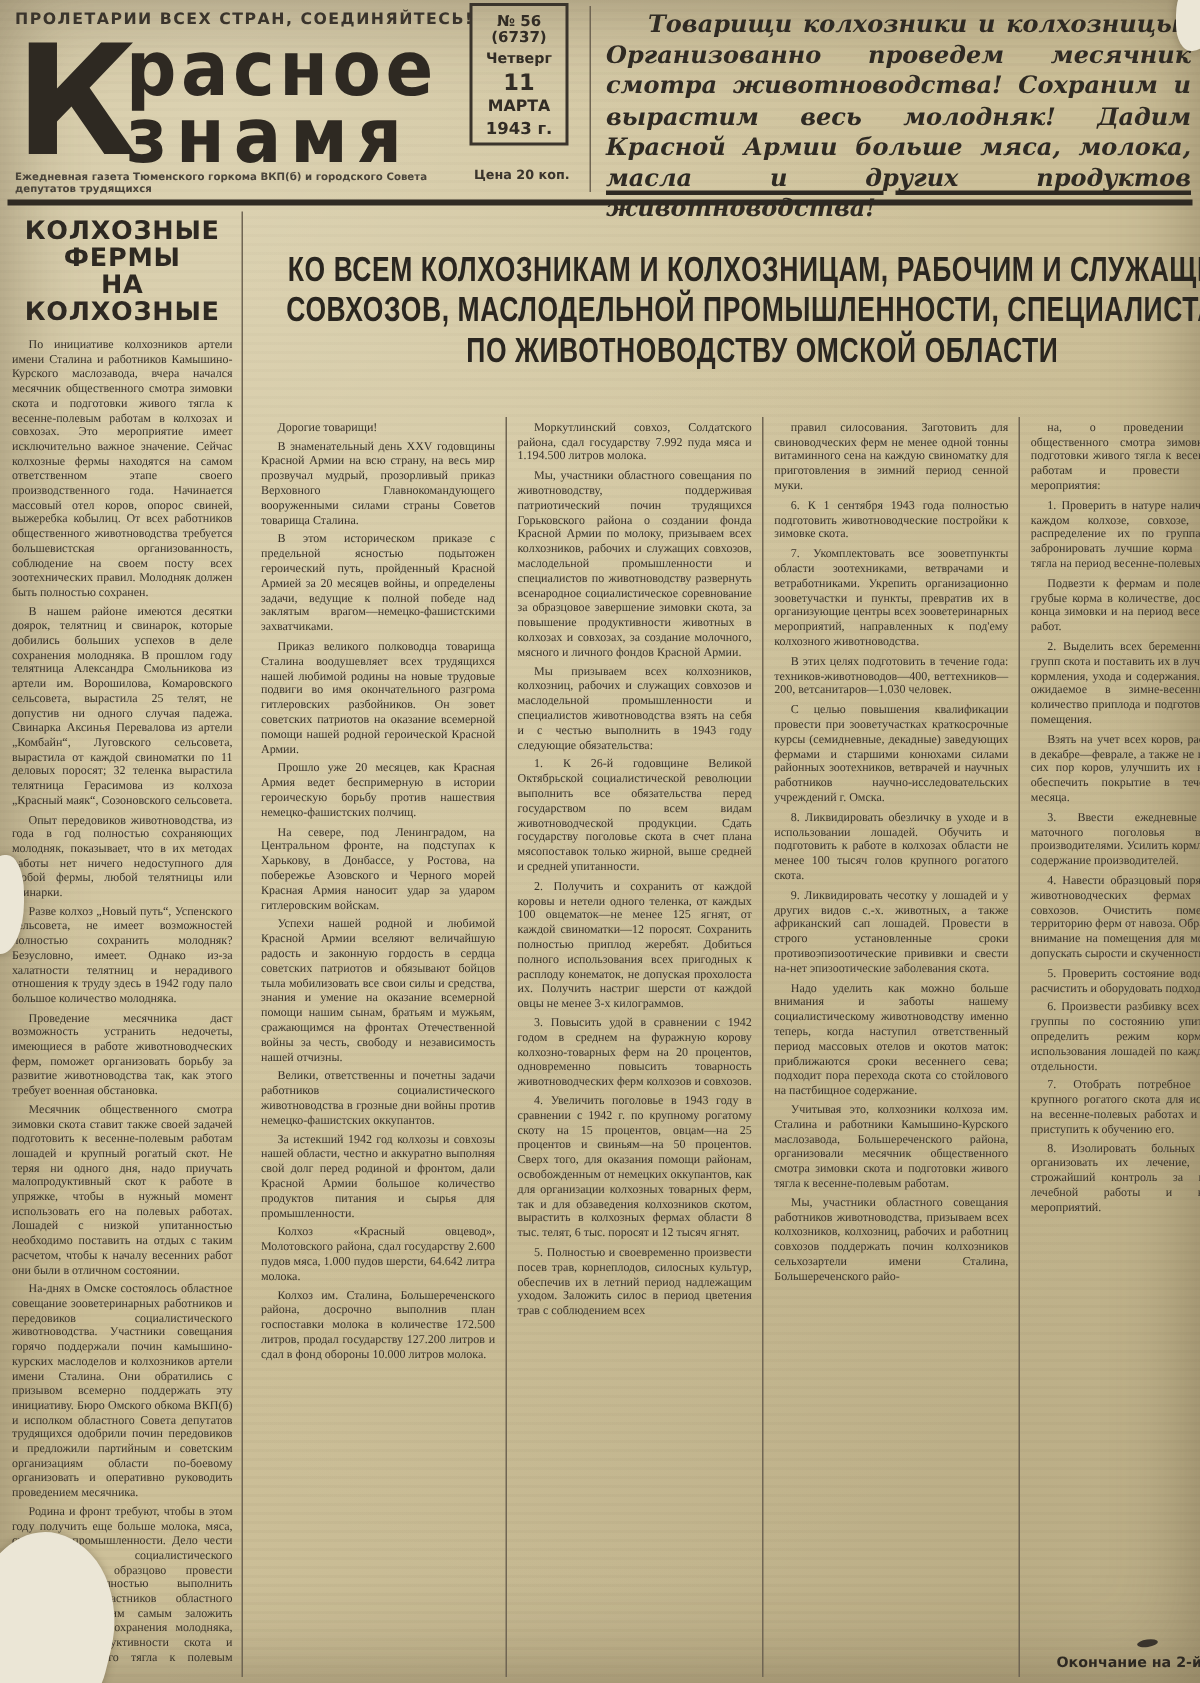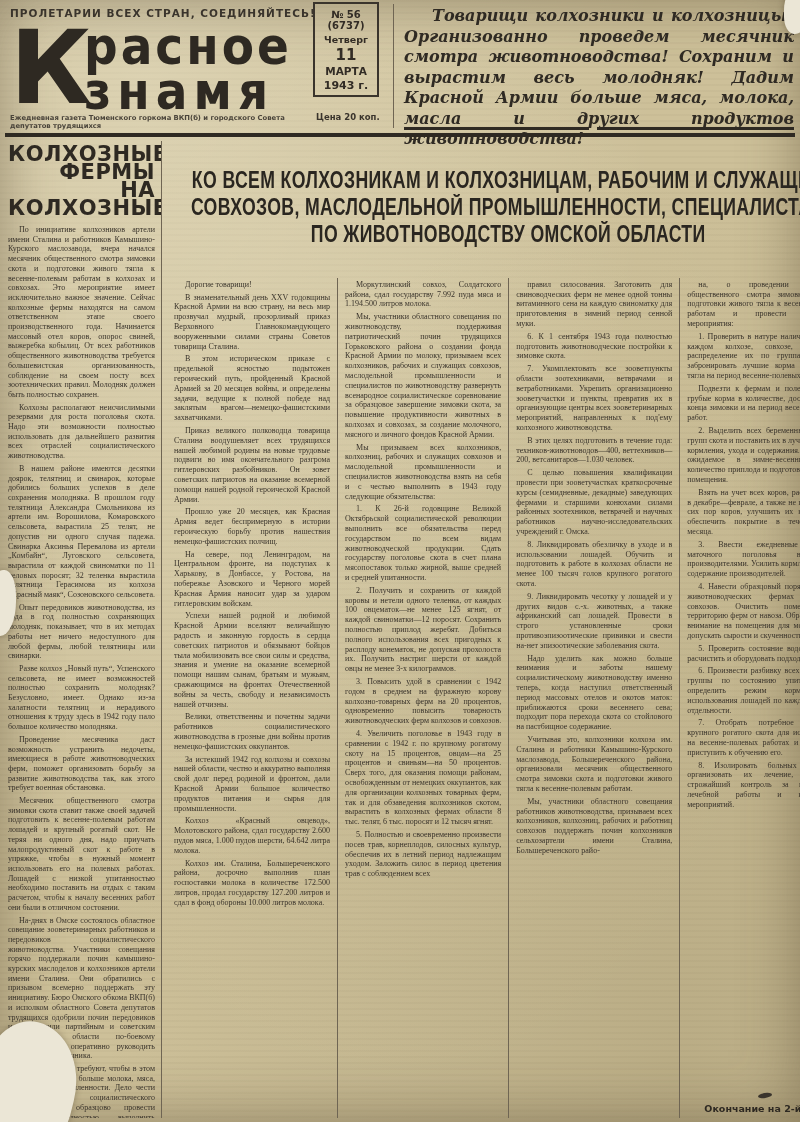--- a/index.html
+++ b/index.html
@@ -41,22 +41,22 @@
   .right-slogan { position:absolute; left:404px; top:6px; width:390px; margin:0;
     font-family:"DejaVu Serif",serif; font-style:italic; font-weight:bold;
     font-size:16px; line-height:20.5px; text-align:justify; text-indent:28px; color:#2f2a23; }
   .slogan-rule-a { position:absolute; left:404px; top:127px; width:185px; height:3px; background:#2e2922; }
   .slogan-rule-b { position:absolute; left:597px; top:127px; width:197px; height:3px; background:#2e2922; }
   .mast-rule { position:absolute; left:5px; top:133px; width:790px; height:4px; background:#2e2922; }
   
   .content { position:absolute; left:5px; top:141px; width:790px; height:977px; display:flex; }
   .left-article { width:157px; flex:none; border-right:1px solid #6f6553; padding:2px 6px 0 3px;
     box-sizing:border-box; overflow:hidden; }
-  .la-title { text-align:right; font-family:"DejaVu Sans",sans-serif; font-weight:bold;
-    font-size:21px; line-height:18px; letter-spacing:0.5px; color:#2e2922; margin:2px 0 8px; }
+  .la-title { text-align:center; font-family:"DejaVu Sans",sans-serif; font-weight:bold;
+    font-size:17px; line-height:18px; letter-spacing:0.5px; color:#2e2922; margin:2px 0 8px; }
   .main-article { flex:1; padding-left:5px; box-sizing:border-box; display:flex; flex-direction:column; }
   .headline { padding:5px 0 8px; display:flex; flex-direction:column; align-items:center;
     font-family:"Liberation Sans",sans-serif; font-weight:bold; color:#2a2620; }
   .hl-line { white-space:nowrap; font-size:19px; line-height:27px; letter-spacing:0.4px;
     transform:scale(0.93,1.22); transform-origin:center; }
   .cols { display:flex; flex:1; overflow:hidden; }
   .col { flex:1; padding:2px 7px 0; overflow:hidden; box-sizing:border-box; position:relative; }
   .col + .col { border-left:1px solid #6f6553; }
   .para { margin:0 0 3px; text-indent:11px; text-align:justify; font-size:8px; line-height:9.8px;
     color:#38322a; }
@@ -105,21 +105,20 @@
 
   <div class="content">
 
     <section class="left-article">
       <h2 class="la-title">
         <span>КОЛХОЗНЫЕ ФЕРМЫ</span><br>
         <span>НА КОЛХОЗНЫЕ</span>
       </h2>
       <div class="la-body">
           <p class="para">По инициативе колхозников артели имени Сталина и работников Камышино-Курского маслозавода, вчера начался месячник общественного смотра зимовки скота и подготовки живого тягла к весенне-полевым работам в колхозах и совхозах. Это мероприятие имеет исключительно важное значение. Сейчас колхозные фермы находятся на самом ответственном этапе своего производственного года. Начинается массовый отел коров, опорос свиней, выжеребка кобылиц. От всех работников общественного животноводства требуется большевистская организованность, соблюдение на своем посту всех зоотехнических правил. Молодняк должен быть полностью сохранен.</p>
-          <p class="para">Колхозы располагают неисчислимыми резервами для роста поголовья скота. Надо эти возможности полностью использовать для дальнейшего развития всех отраслей социалистического животноводства.</p>
           <p class="para">В нашем районе имеются десятки доярок, телятниц и свинарок, которые добились больших успехов в деле сохранения молодняка. В прошлом году телятница Александра Смольникова из артели им. Ворошилова, Комаровского сельсовета, вырастила 25 телят, не допустив ни одного случая падежа. Свинарка Аксинья Перевалова из артели „Комбайн“, Луговского сельсовета, вырастила от каждой свиноматки по 11 деловых поросят; 32 теленка вырастила телятница Герасимова из колхоза „Красный маяк“, Созоновского сельсовета.</p>
           <p class="para">Опыт передовиков животноводства, из года в год полностью сохраняющих молодняк, показывает, что в их методах работы нет ничего недоступного для любой фермы, любой телятницы или свинарки.</p>
           <p class="para">Разве колхоз „Новый путь“, Успенского сельсовета, не имеет возможностей полностью сохранить молодняк? Безусловно, имеет. Однако из-за халатности телятниц и нерадивого отношения к труду здесь в 1942 году пало большое количество молодняка.</p>
           <p class="para">Проведение месячника даст возможность устранить недочеты, имеющиеся в работе животноводческих ферм, поможет организовать борьбу за развитие животноводства так, как этого требует военная обстановка.</p>
           <p class="para">Месячник общественного смотра зимовки скота ставит также своей задачей подготовить к весенне-полевым работам лошадей и крупный рогатый скот. Не теряя ни одного дня, надо приучать малопродуктивный скот к работе в упряжке, чтобы в нужный момент использовать его на полевых работах. Лошадей с низкой упитанностью необходимо поставить на отдых с таким расчетом, чтобы к началу весенних работ они были в отличном состоянии.</p>
           <p class="para">На-днях в Омске состоялось областное совещание зооветеринарных работников и передовиков социалистического животноводства. Участники совещания горячо поддержали почин камышино-курских маслоделов и колхозников артели имени Сталина. Они обратились с призывом всемерно поддержать эту инициативу. Бюро Омского обкома ВКП(б) и исполком областного Совета депутатов трудящихся одобрили почин передовиков и предложили партийным и советским организациям области по-боевому организовать и оперативно руководить проведением месячника.</p>
           <p class="para">Родина и фронт требуют, чтобы в этом году получить еще больше молока, мяса, сырья для промышленности. Дело чести работников социалистического животноводства образцово провести месячник, полностью выполнить предложения участников областного совещания и этим самым заложить прочную основу сохранения молодняка, повышения продуктивности скота и подготовки живого тягла к полевым работам!</p>
         </div>
     </section>
 

